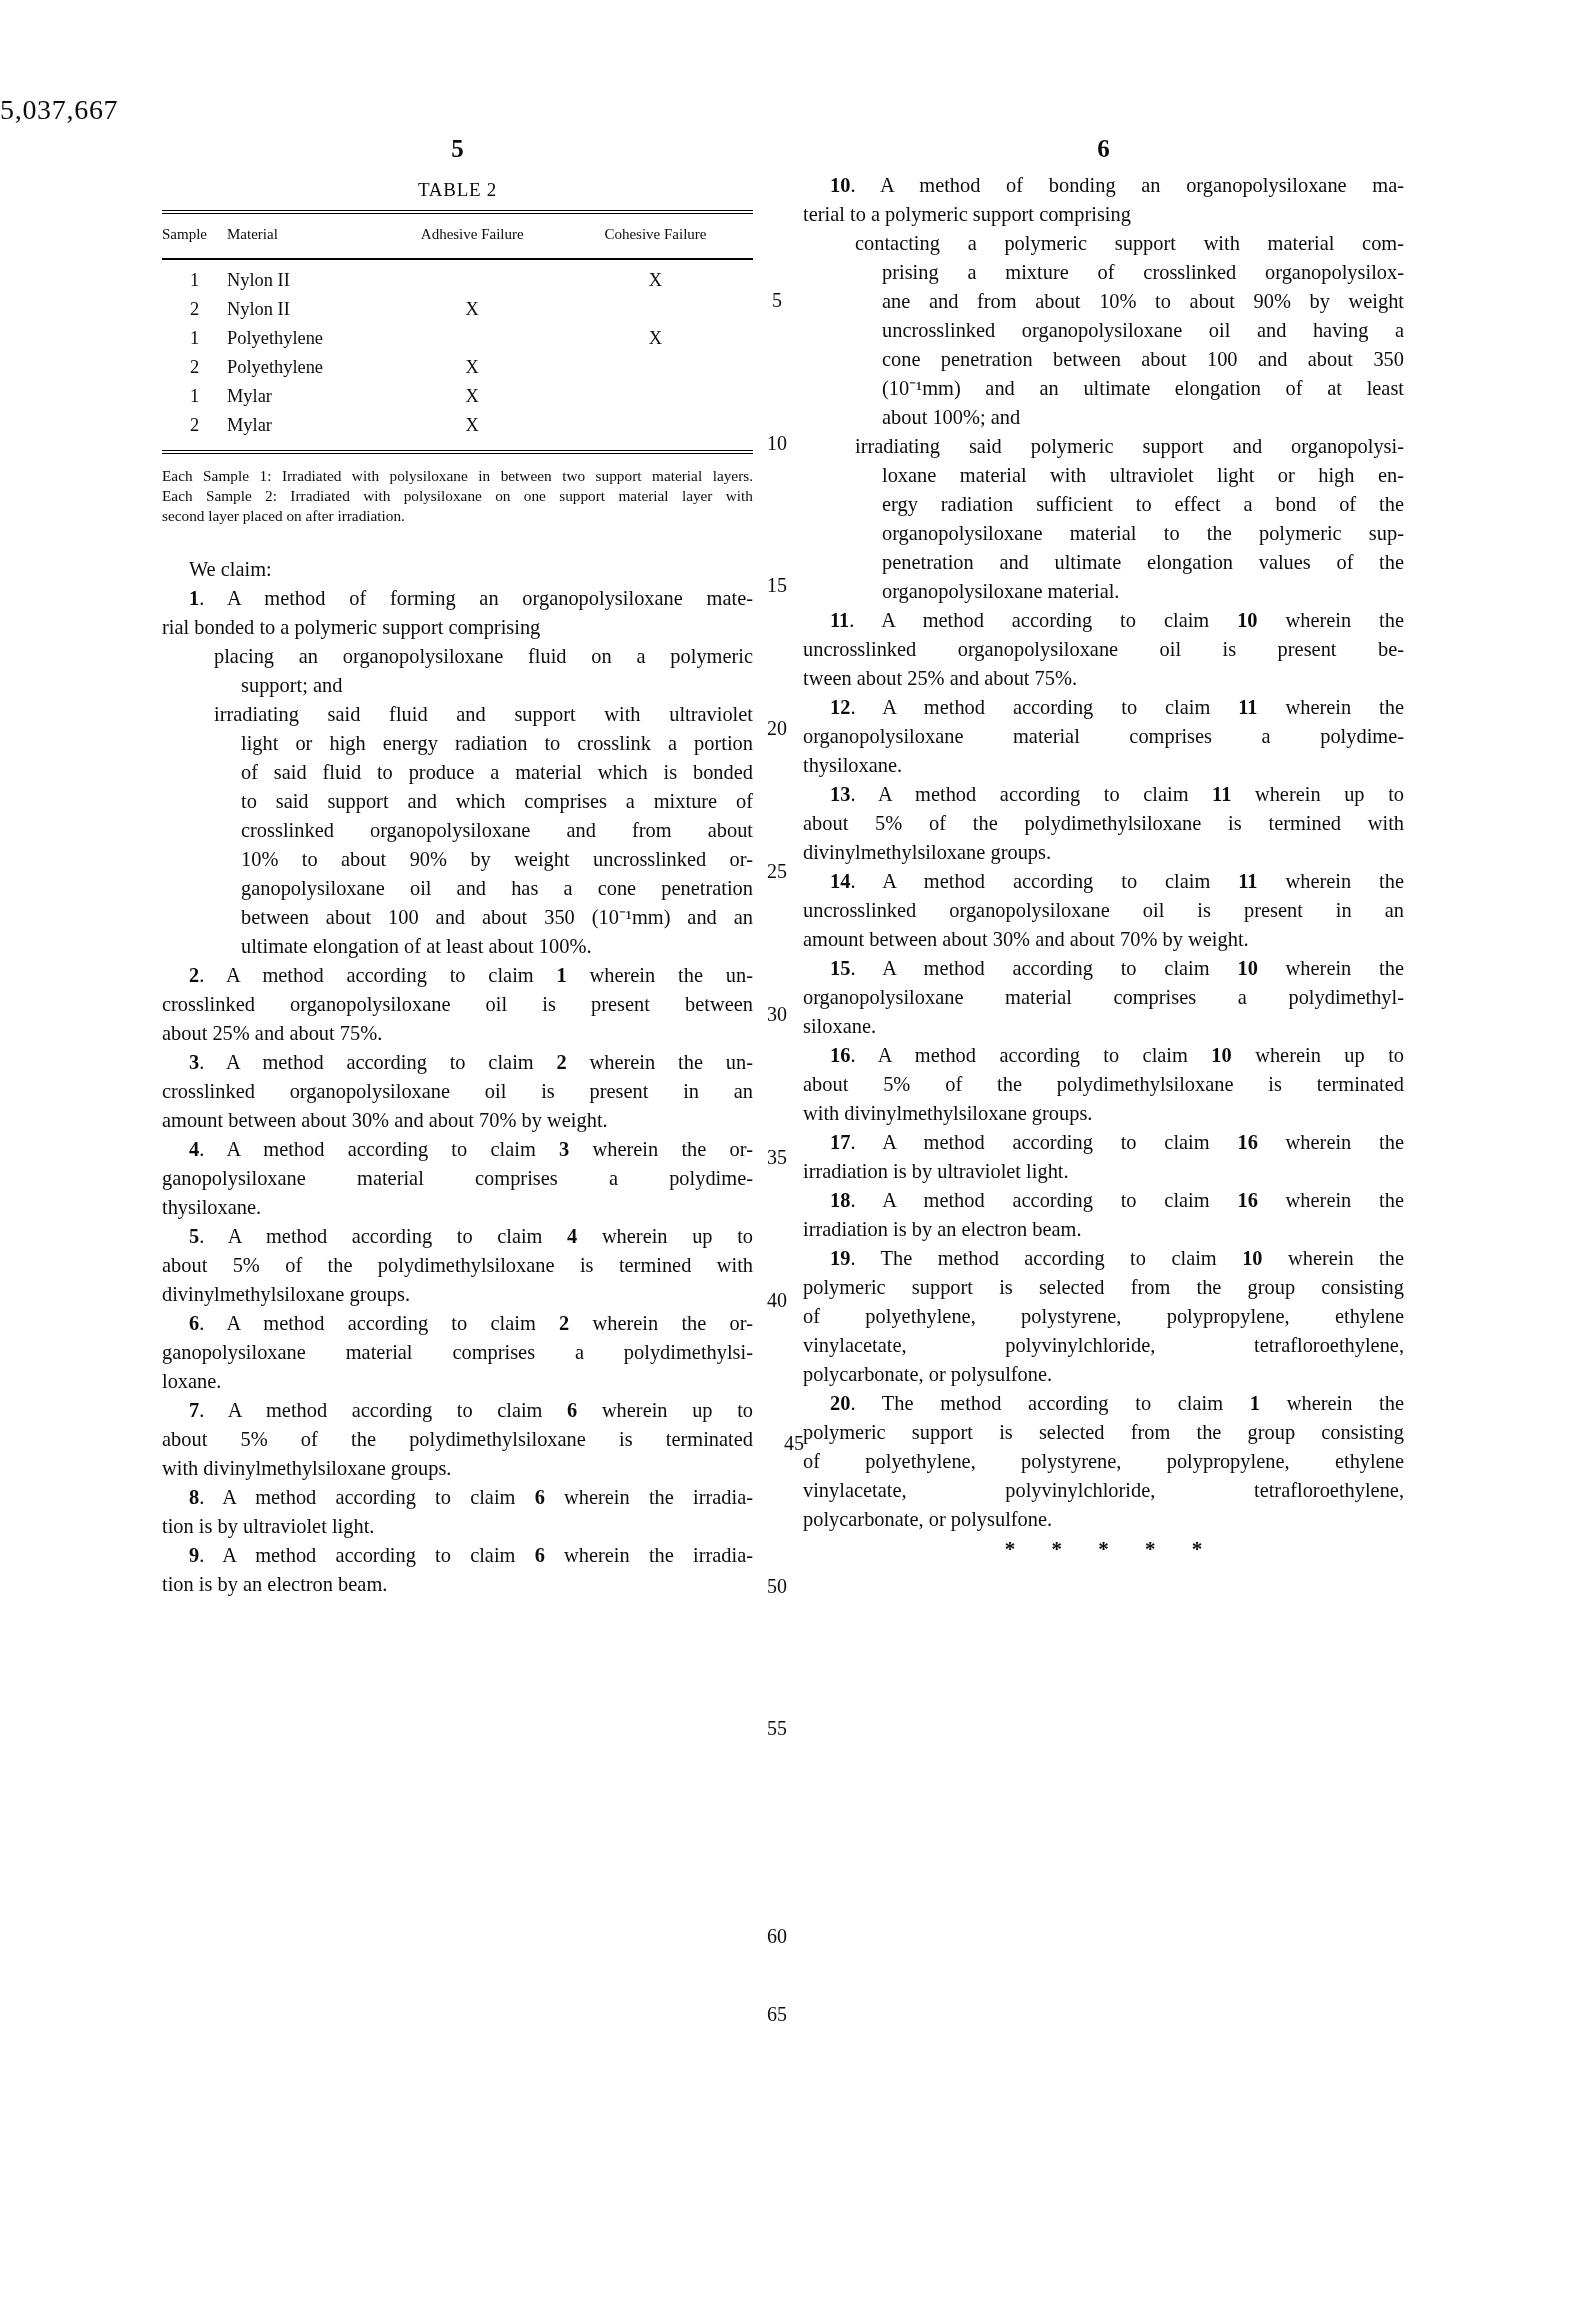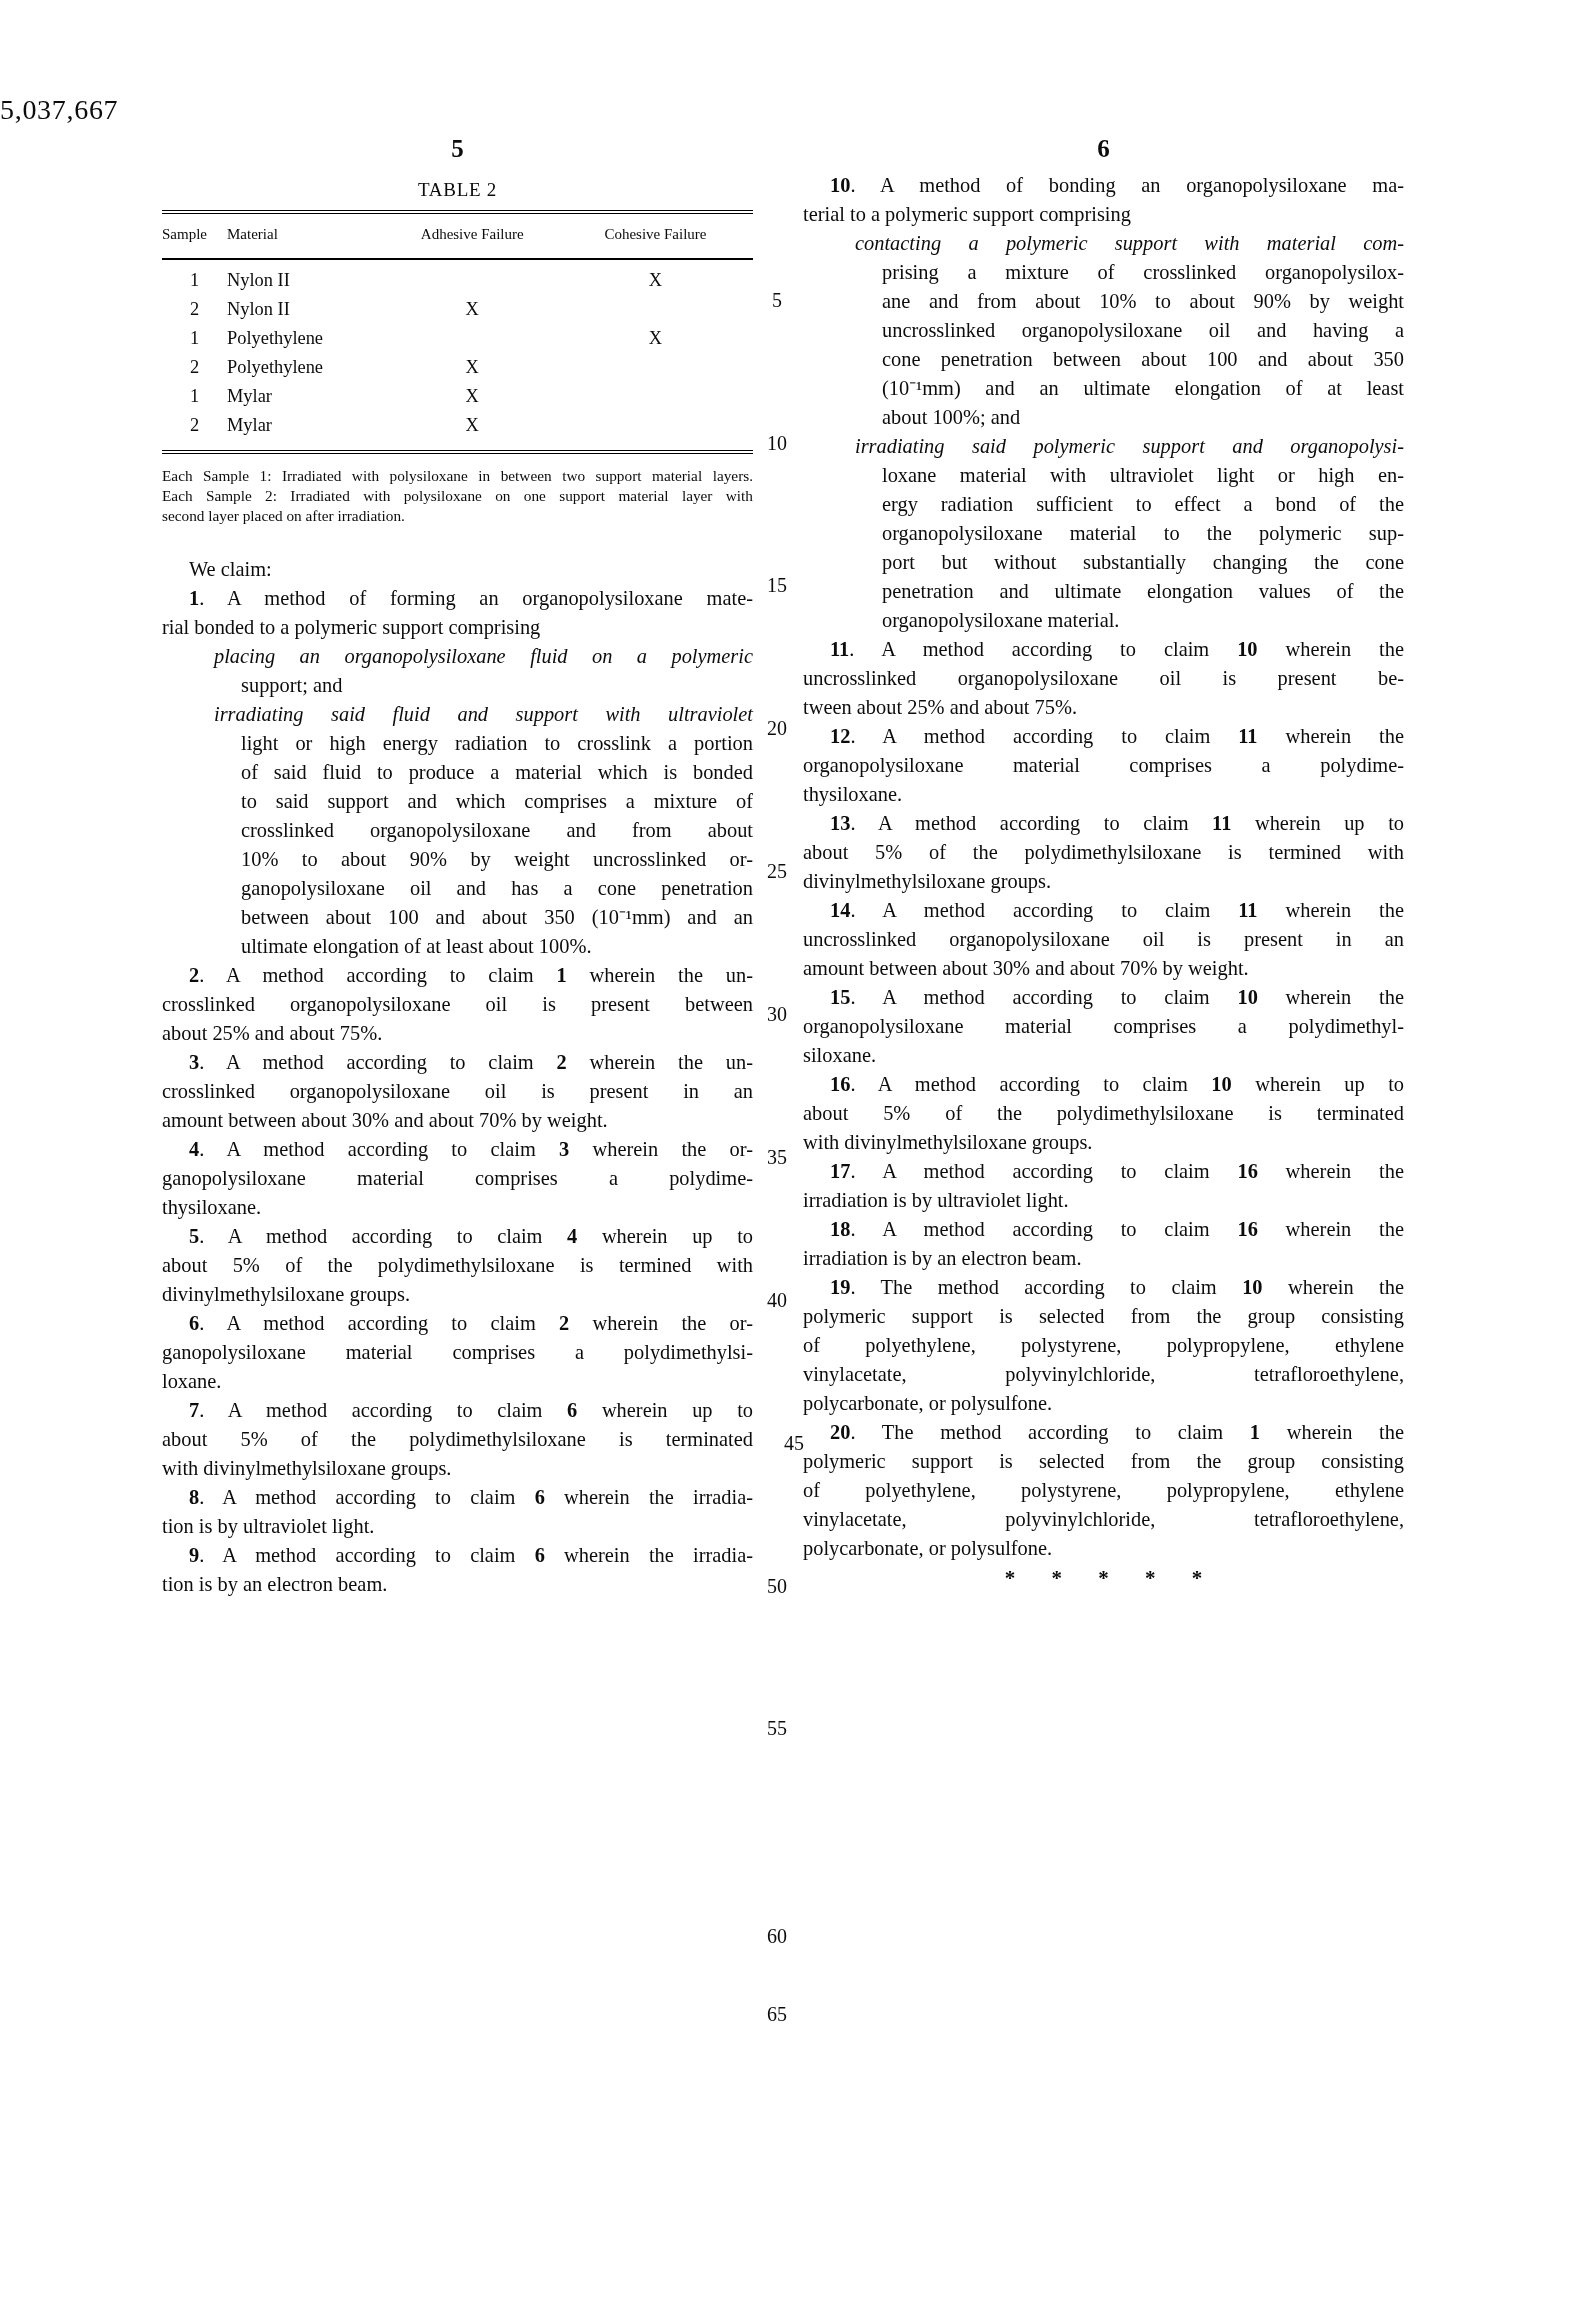--- a/index.html
+++ b/index.html
@@ -48,21 +48,21 @@
 
   .footnote { margin-top:12.2px; font-size:15.3px; line-height:20px; }
   .fn-line.j { text-align:justify; text-align-last:justify; }
 
   .we-claim { margin-top:29px; padding-left:27px; }
 
   .cl { min-height:29px; }
   .cl.j { text-align:justify; text-align-last:justify; }
   .i0 { padding-left:0; }
   .i1 { padding-left:27px; }
-  .i2 { padding-left:52px;font-style:italic; }
+  .i2 { padding-left:52px; }
   .i3 { padding-left:79px; }
 
   .stars {
     text-align:center; font-weight:bold;
     word-spacing:31px; font-size:21px; margin-top:1.4px;
   }
   .gutter-num {
     position:absolute; left:750px; width:54px;
     text-align:center; font-size:20px; line-height:29px;
   }
@@ -177,21 +177,20 @@
       <div class="cl i3 j">prising a mixture of crosslinked organopolysilox-</div>
       <div class="cl i3 j">ane and from about 10% to about 90% by weight</div>
       <div class="cl i3 j">uncrosslinked organopolysiloxane oil and having a</div>
       <div class="cl i3 j">cone penetration between about 100 and about 350</div>
       <div class="cl i3 j">(10⁻¹mm) and an ultimate elongation of at least</div>
       <div class="cl i3">about 100%; and</div>
       <div class="cl i2 j">irradiating said polymeric support and organopolysi-</div>
       <div class="cl i3 j">loxane material with ultraviolet light or high en-</div>
       <div class="cl i3 j">ergy radiation sufficient to effect a bond of the</div>
       <div class="cl i3 j">organopolysiloxane material to the polymeric sup-</div>
-      <div class="cl i3 j">port but without substantially changing the cone</div>
       <div class="cl i3 j">penetration and ultimate elongation values of the</div>
       <div class="cl i3">organopolysiloxane material.</div>
       <div class="cl i1 j"><b>11</b>. A method according to claim <b>10</b> wherein the</div>
       <div class="cl i0 j">uncrosslinked organopolysiloxane oil is present be-</div>
       <div class="cl i0">tween about 25% and about 75%.</div>
       <div class="cl i1 j"><b>12</b>. A method according to claim <b>11</b> wherein the</div>
       <div class="cl i0 j">organopolysiloxane material comprises a polydime-</div>
       <div class="cl i0">thysiloxane.</div>
       <div class="cl i1 j"><b>13</b>. A method according to claim <b>11</b> wherein up to</div>
       <div class="cl i0 j">about 5% of the polydimethylsiloxane is termined with</div>

